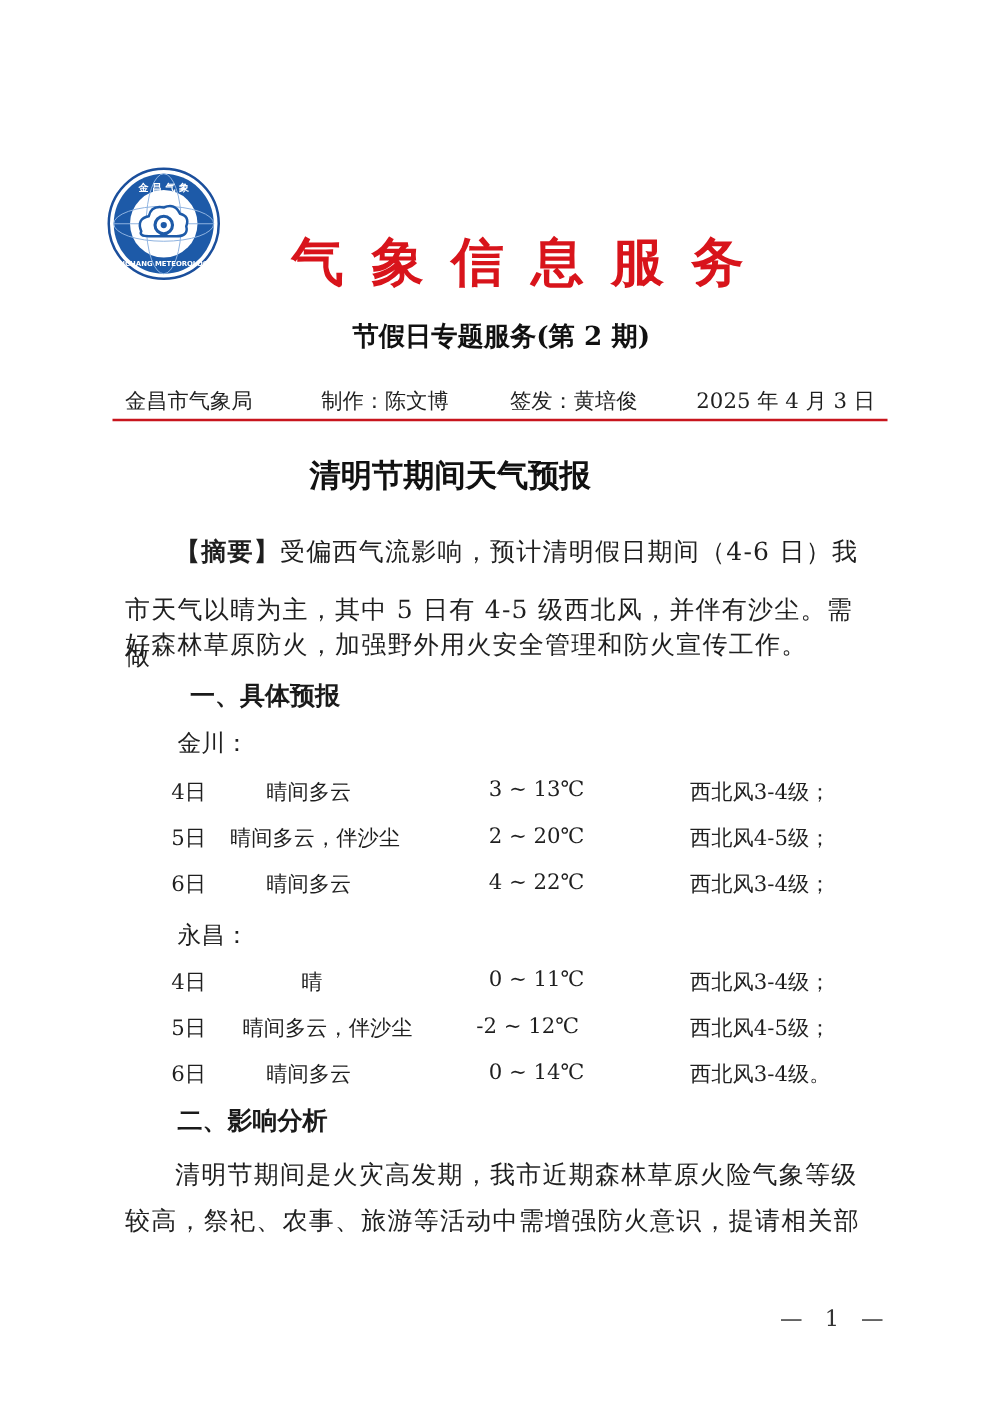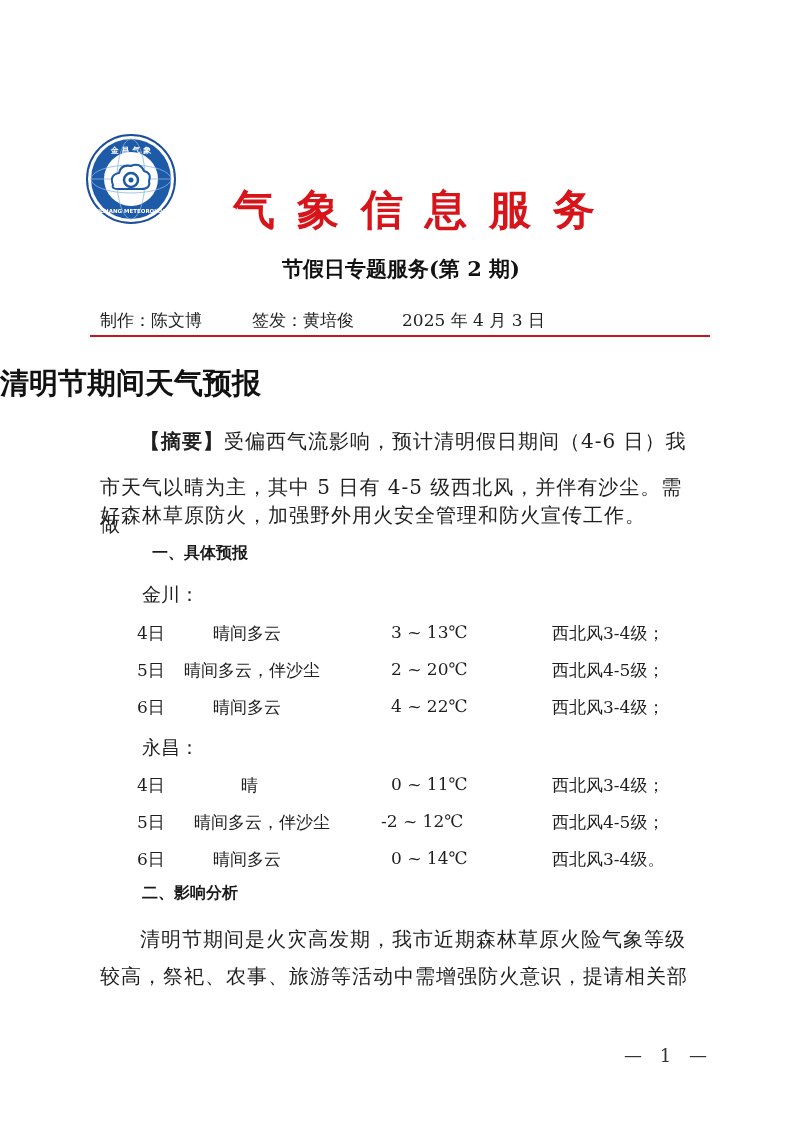--- a/index.html
+++ b/index.html
@@ -6,24 +6,24 @@
   body { width: 800px; height: 1127px; position: relative; overflow: hidden;
          font-family: "DejaVu Serif", "Liberation Serif", serif; color: #1a1a1a; }
   .abs { position: absolute; }
   .logo { left: 85px; top: 133px; width: 92px; height: 92px; }
   .masthead { left: 230px; top: 182px; width: 390px; text-align: center;
               font-size: 42px; letter-spacing: 22px; color: #d8141b; font-weight: bold; }
   .subtitle { left: 1px; width: 800px; top: 255px; text-align: center; font-size: 21px; font-weight: bold; color: #111; }
   .infoline { top: 309px; left: 100px; width: 600px; font-size: 17px; color: #1f1f1f; display: flex; }
   .infoline span { white-space: nowrap; }
   .rule { left: 90px; top: 335px; width: 620px; height: 2px; background: #c8151d; }
-  .doc-title { left: 0; width: 720px; top: 364px; text-align: left; font-size: 29px; font-weight: bold; color: #111; }
+  .doc-title { left: 0; width: 720px; top: 364px; text-align: center; font-size: 25px; font-weight: bold; color: #111; }
   .para { left: 100px; width: 600px; font-size: 20px; line-height: 37px; color: #1f1f1f; letter-spacing: 1px; }
   .para .lead { font-weight: bold; }
-  .heading { font-size: 16px; font-weight: bold; color: #1a1a1a; }
+  .heading { font-size: 20px; font-weight: bold; color: #1a1a1a; }
   .city { font-size: 19px; color: #1f1f1f; }
   .row { left: 0; width: 800px; height: 24px; font-size: 17px; color: #1f1f1f; }
   .row span { position: absolute; white-space: nowrap; top: 0; }
   .pagenum { left: 624px; top: 1045px; font-size: 18px; color: #333; letter-spacing: 6px; }
 </style>
 </head>
 <body>
 
 <div class="abs logo">
   <svg width="92" height="92" viewBox="0 0 92 92">
@@ -40,20 +40,21 @@
     <circle cx="46" cy="47" r="2.5" fill="#1d5aa8"></circle>
     <text x="46" y="20" font-size="8" fill="#ffffff" text-anchor="middle" font-family="DejaVu Sans, sans-serif" font-weight="bold">金 昌 气 象</text>
     <text x="46" y="80" font-size="5.5" fill="#ffffff" text-anchor="middle" font-family="DejaVu Sans, sans-serif" font-weight="bold">JINCHANG METEOROLOGY</text>
   </svg>
 </div>
 
 <div class="abs masthead">气象信息服务</div>
 <div class="abs subtitle">节假日专题服务(第 2 期)</div>
 
 <div class="abs infoline">
+  <span style="width:158px">金昌市气象局</span>
   <span style="width:152px">制作：陈文博</span>
   <span style="width:150px">签发：黄培俊</span>
   <span>2025 年 4 月 3 日</span>
 </div>
 <div class="abs rule"></div>
 
 <div class="abs doc-title">清明节期间天气预报</div>
 
 <div class="abs para" style="top:423px; text-indent:40px;">
   <span class="lead">【摘要】</span><span>受偏西气流影响，预计清明假日期间（4-6 日）我</span>

